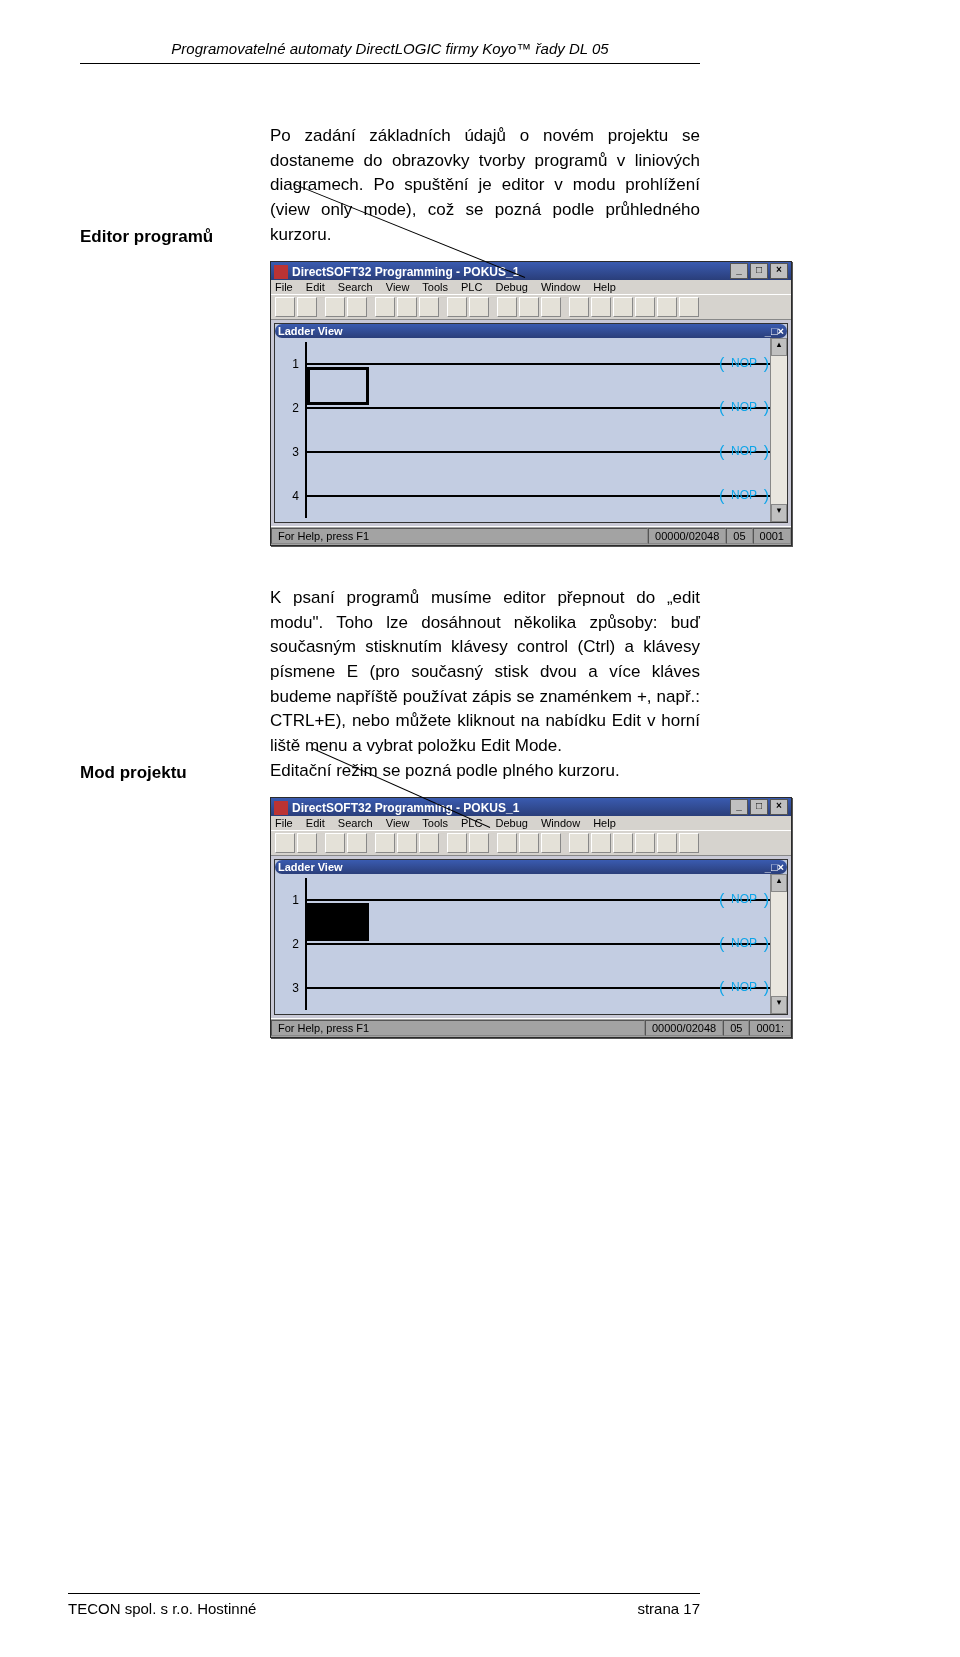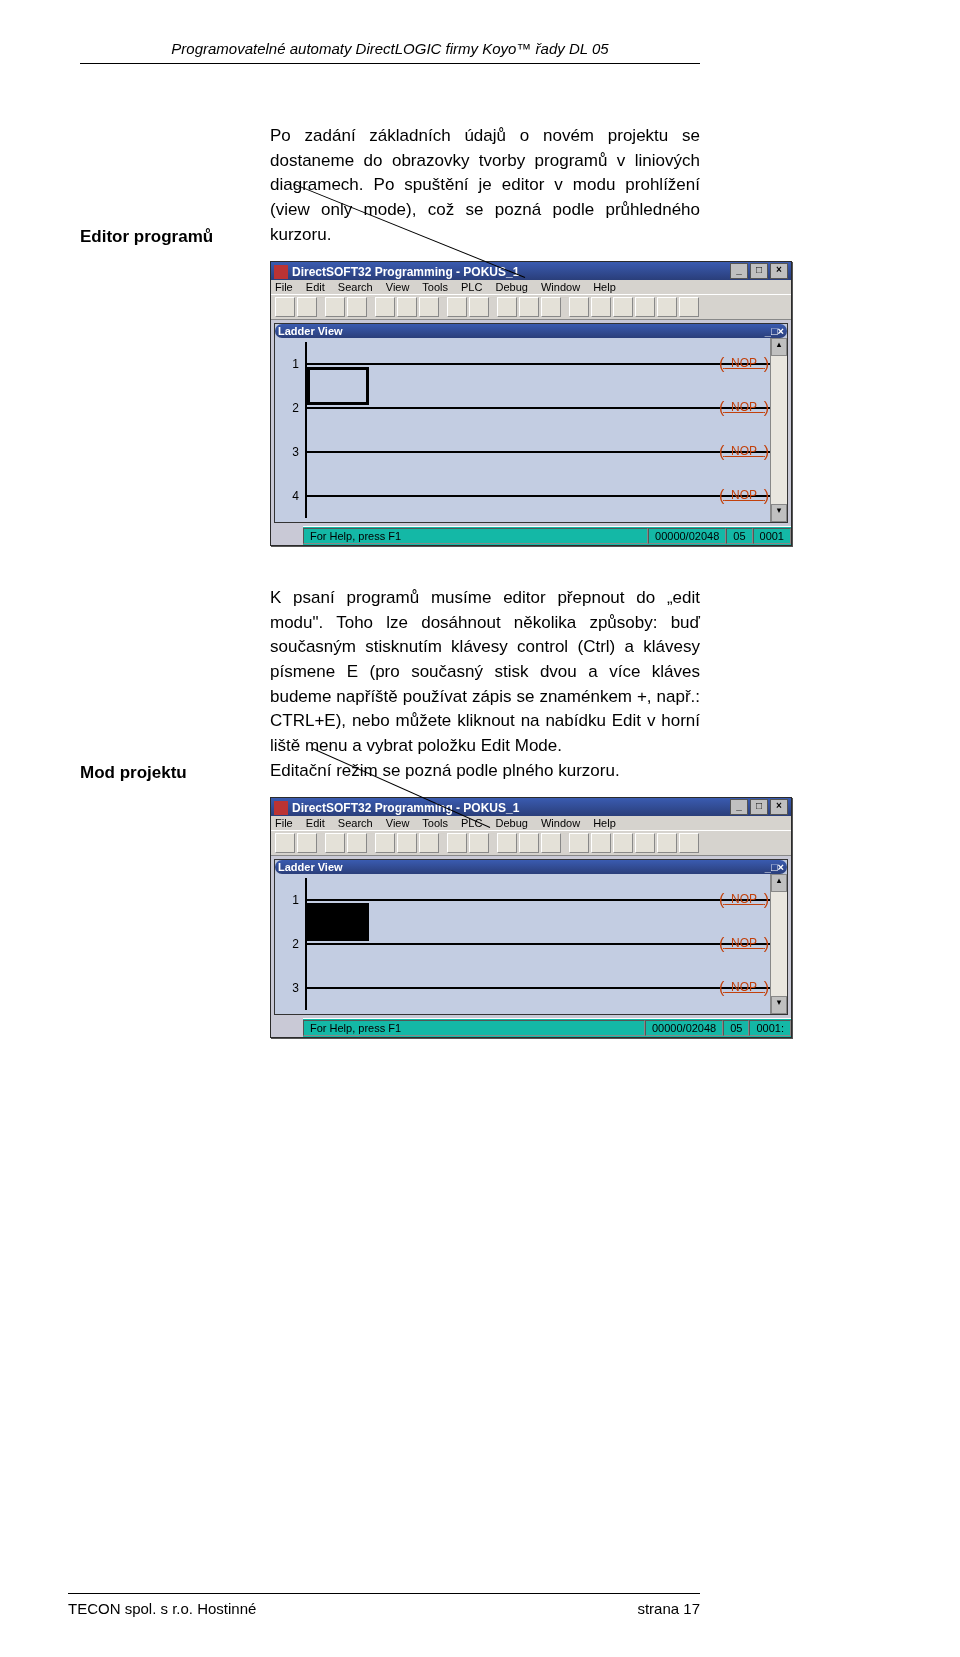--- a/index.html
+++ b/index.html
@@ -160,41 +160,39 @@
   .cursor-solid {
     background: #000 !important;
     border: 3px solid #000;
   }
   .nop {
     position: absolute;
     right: 4px;
     top: 50%;
     transform: translateY(-50%);
     font-size: 12px;
-    color: #c2410c;
-    text-decoration: underline;
+    color: #0ea5e9;
   }
   .nop .paren { font-size: 16px; vertical-align: -2px; }
   .scrollbar {
     position: absolute;
     right: 0; top: 0; bottom: 0;
     width: 16px;
     background: #d6d3ce;
     border-left: 1px solid #888;
     display: flex; flex-direction: column;
   }
   .sb-btn { height: 16px; background: #c0c0c0; border: 1px solid #888; font-size: 9px; text-align: center; }
   .sb-track { flex:1; background: #e9e6df; }
   .statusbar {
-    background: #14b8a6;
+    background: #a3a3a3;
     font-size: 11px;
     display: flex;
     padding: 1px 0;
     border-top: 1px solid #fff;
-    margin-left: 32px;
   }
   .statusbar .cell {
     border: 1px solid #888;
     border-top-color: #555;
     border-left-color: #555;
     padding: 1px 6px;
     margin-right: 0;
   }
   .statusbar .cell.grow { flex: 1; }
 

